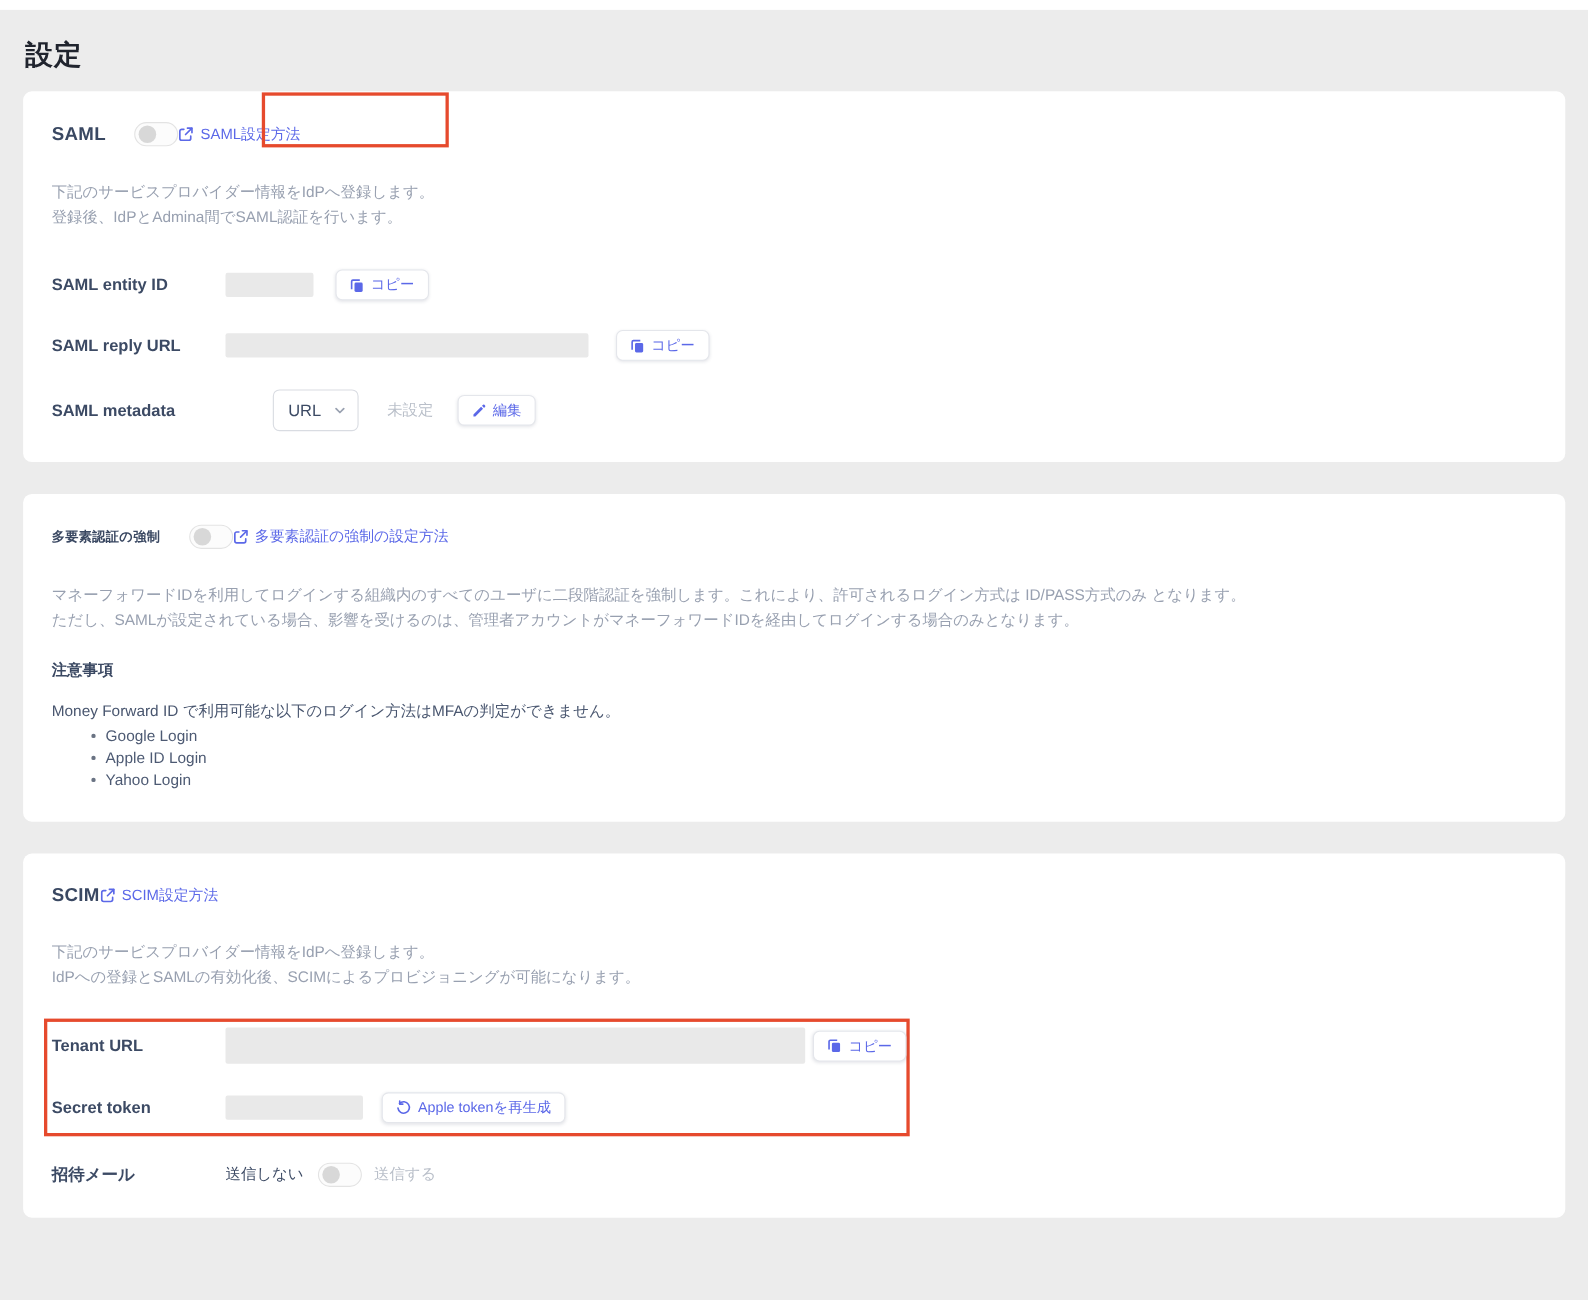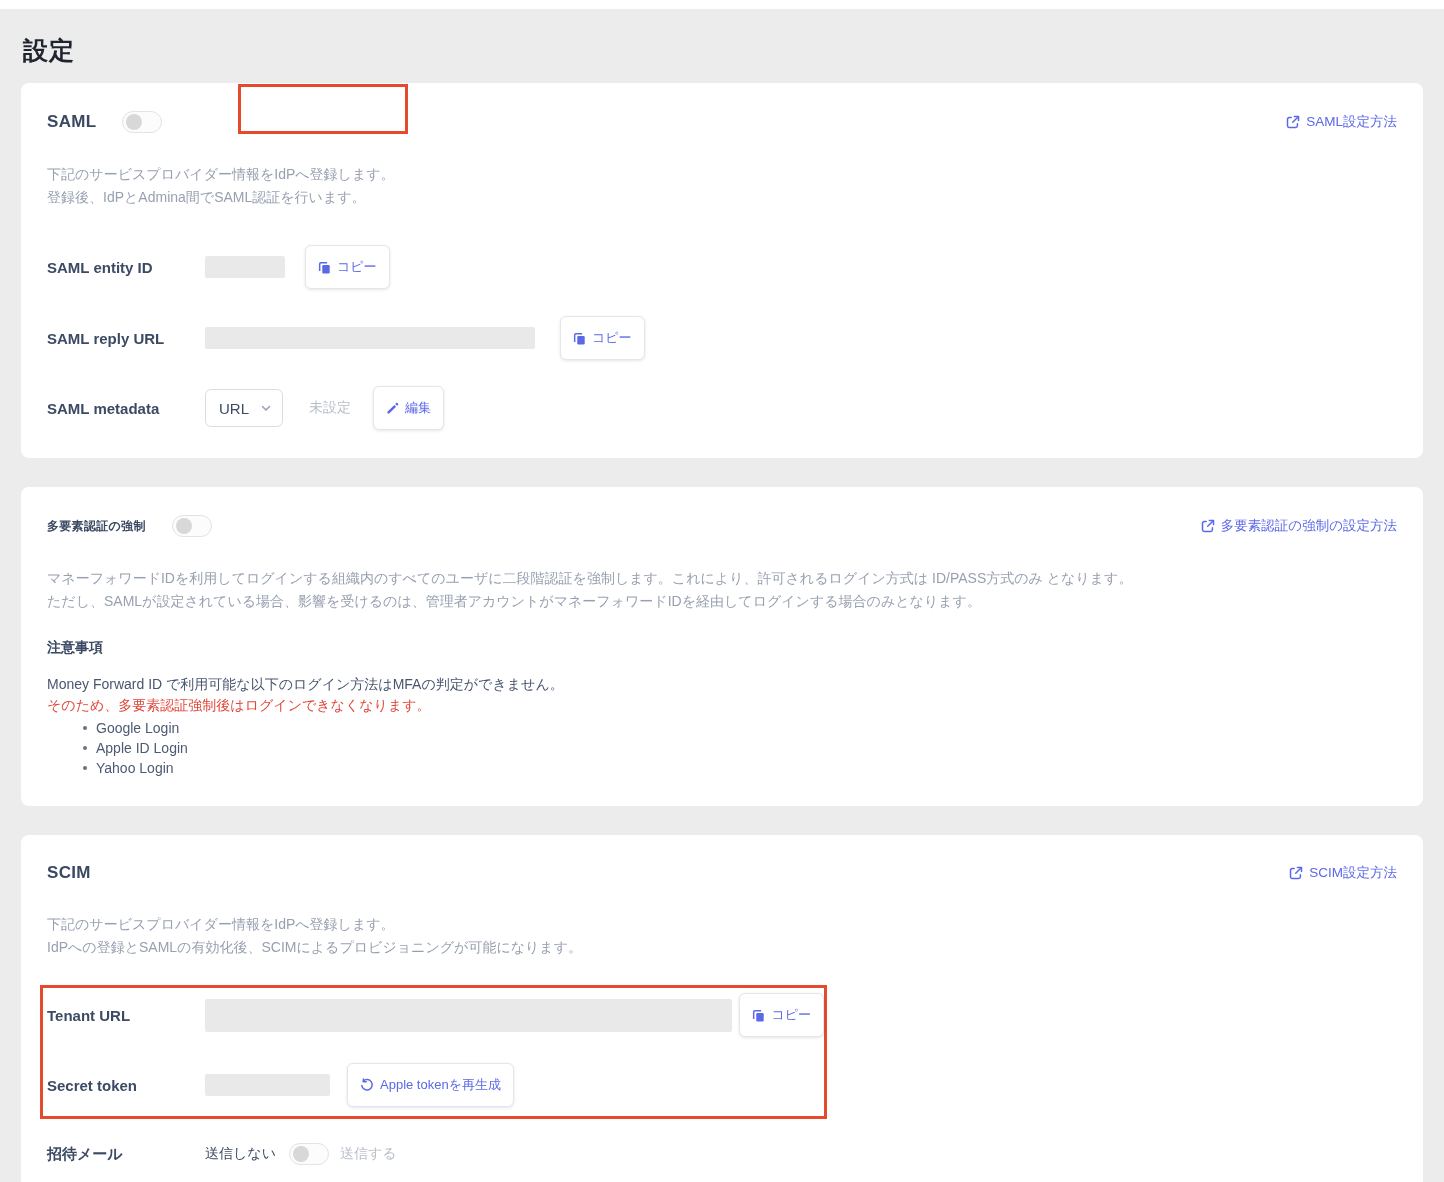--- a/index.html
+++ b/index.html
@@ -34,21 +34,21 @@
     position:absolute; border:3px solid #e64a2d; pointer-events:none;
   }
   .tab-annotation { left:238px; top:84px; width:170px; height:50px; }
 
   
   .card {
     background:#ffffff; border-radius:8px;
     margin:18px 21px 0 21px; padding:28px 26px;
   }
   .card + .card { margin-top:29px; }
-  .card-head { display:flex; align-items:center; justify-content:space-between; }
+  .card-head { display:flex; align-items:center; justify-content:flex-start; }
   .head-left { display:flex; align-items:center; gap:26px; }
   .card-head h2 { font-size:17px; font-weight:bold; color:#3a4862; letter-spacing:.3px; }
 
   .link {
     display:inline-flex; align-items:center; gap:6px;
     color:#5b68e8; font-size:13.5px; text-decoration:none; cursor:pointer;
   }
   .icon { display:inline-flex; align-items:center; }
 
   .desc { font-size:14px; line-height:23px; color:#98a0b0; }
@@ -68,32 +68,32 @@
   .row { display:flex; align-items:center; }
   .flabel { width:158px; flex:0 0 158px; font-size:15px; font-weight:bold; color:#3c4a64; }
   .redacted { background:#e9e9e9; border-radius:2px; }
   .w80  { width:80px;  height:22px; }
   .w330 { width:330px; height:22px; }
   .w540 { width:540px; height:33px; }
   .w125 { width:125px; height:22px; }
 
   .btn {
     display:inline-flex; align-items:center; gap:6px;
-    height:44px; padding:0 12px;
+    height:28px; padding:0 12px;
     background:#fff; border:1px solid #e4e6eb; border-radius:6px;
     color:#5b68e8; font-size:13px; cursor:pointer;
     box-shadow:0 1px 3px rgba(40,50,80,.12);
     font-family:inherit; white-space:nowrap;
   }
 
   .select {
     display:inline-flex; align-items:center; justify-content:space-between;
     width:78px; height:38px; padding:0 10px 0 13px;
     border:1px solid #d9dce2; border-radius:6px; background:#fff;
-    font-size:15px; color:#3c4a64; cursor:pointer;
+    font-size:15px; color:#3c4a64; cursor:pointer;margin-left:43px;
   }
   .muted { color:#b9bfc9; font-size:14px; }
 
   
   .notes { margin-top:24px; }
   .notes-title { font-size:14px; font-weight:bold; color:#3a4862; line-height:21px; }
   .notes-line { font-size:14px; color:#49566f; line-height:21px;margin-top:16px; }
   .notes-warning { font-size:14px; color:#e0473a; line-height:21px; }
   .login-list { list-style:none; margin-top:2px; }
   .login-list li {
@@ -227,21 +227,20 @@
         <span>多要素認証の強制の設定方法</span>
       </a>
     </div>
 
     <p class="desc first">マネーフォワードIDを利用してログインする組織内のすべてのユーザに二段階認証を強制します。これにより、許可されるログイン方式は ID/PASS方式のみ となります。</p>
     <p class="desc">ただし、SAMLが設定されている場合、影響を受けるのは、管理者アカウントがマネーフォワードIDを経由してログインする場合のみとなります。</p>
 
     <div class="notes">
       <div class="notes-title">注意事項</div>
       <div class="notes-line">Money Forward ID で利用可能な以下のログイン方法はMFAの判定ができません。</div>
-      <div class="notes-warning">そのため、多要素認証強制後はログインできなくなります。</div>
       <ul class="login-list">
         <li>
           <span class="bullet"></span>
           <span>Google Login</span>
         </li>
         <li>
           <span class="bullet"></span>
           <span>Apple ID Login</span>
         </li>
         <li>

